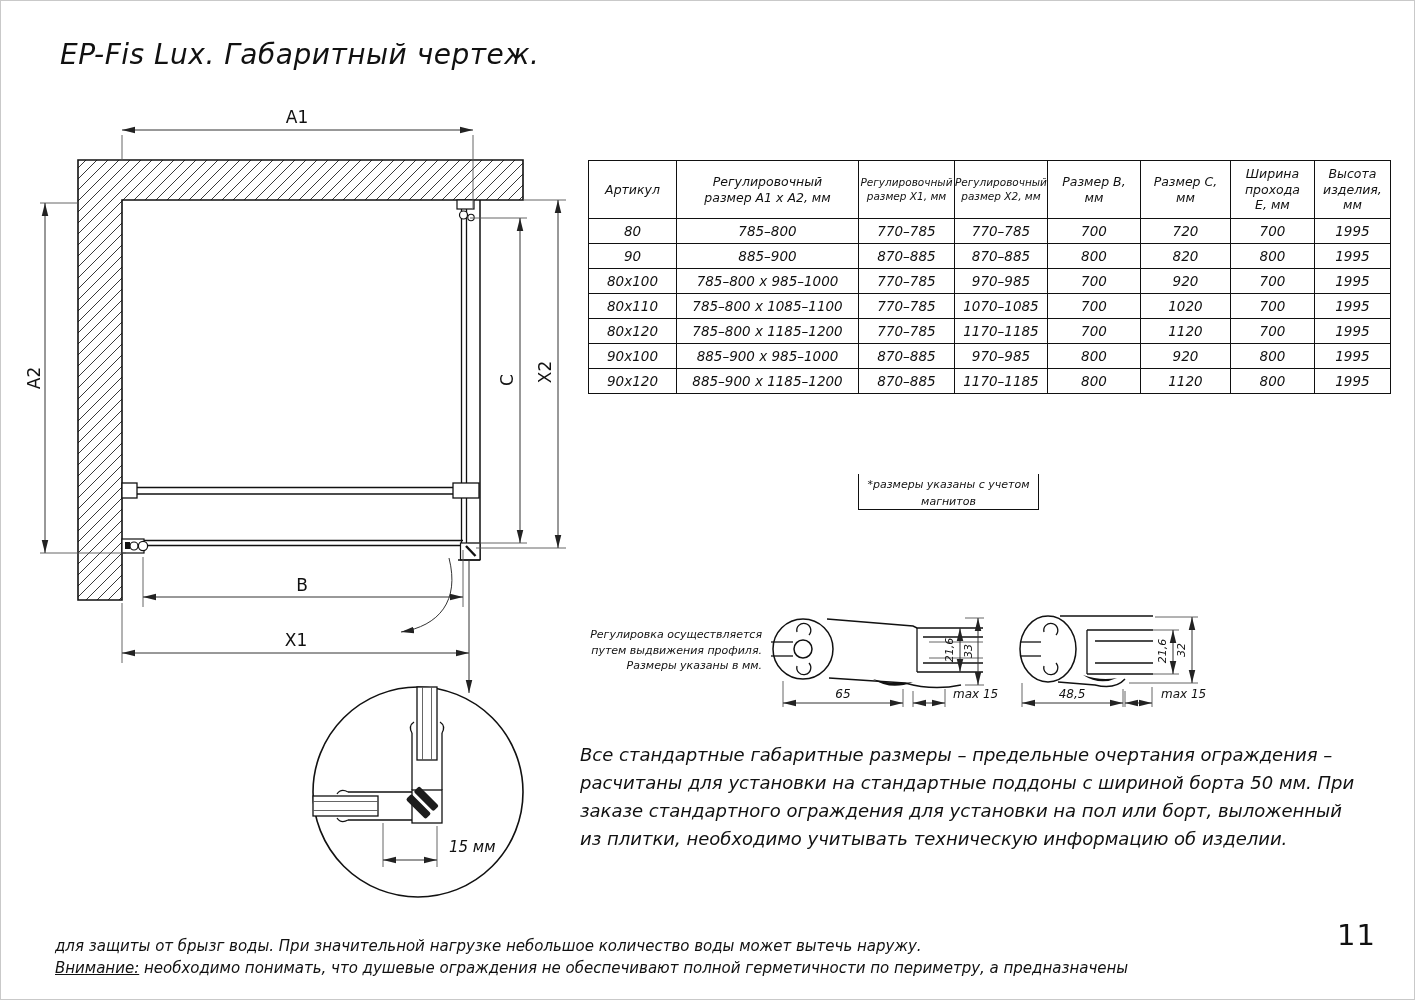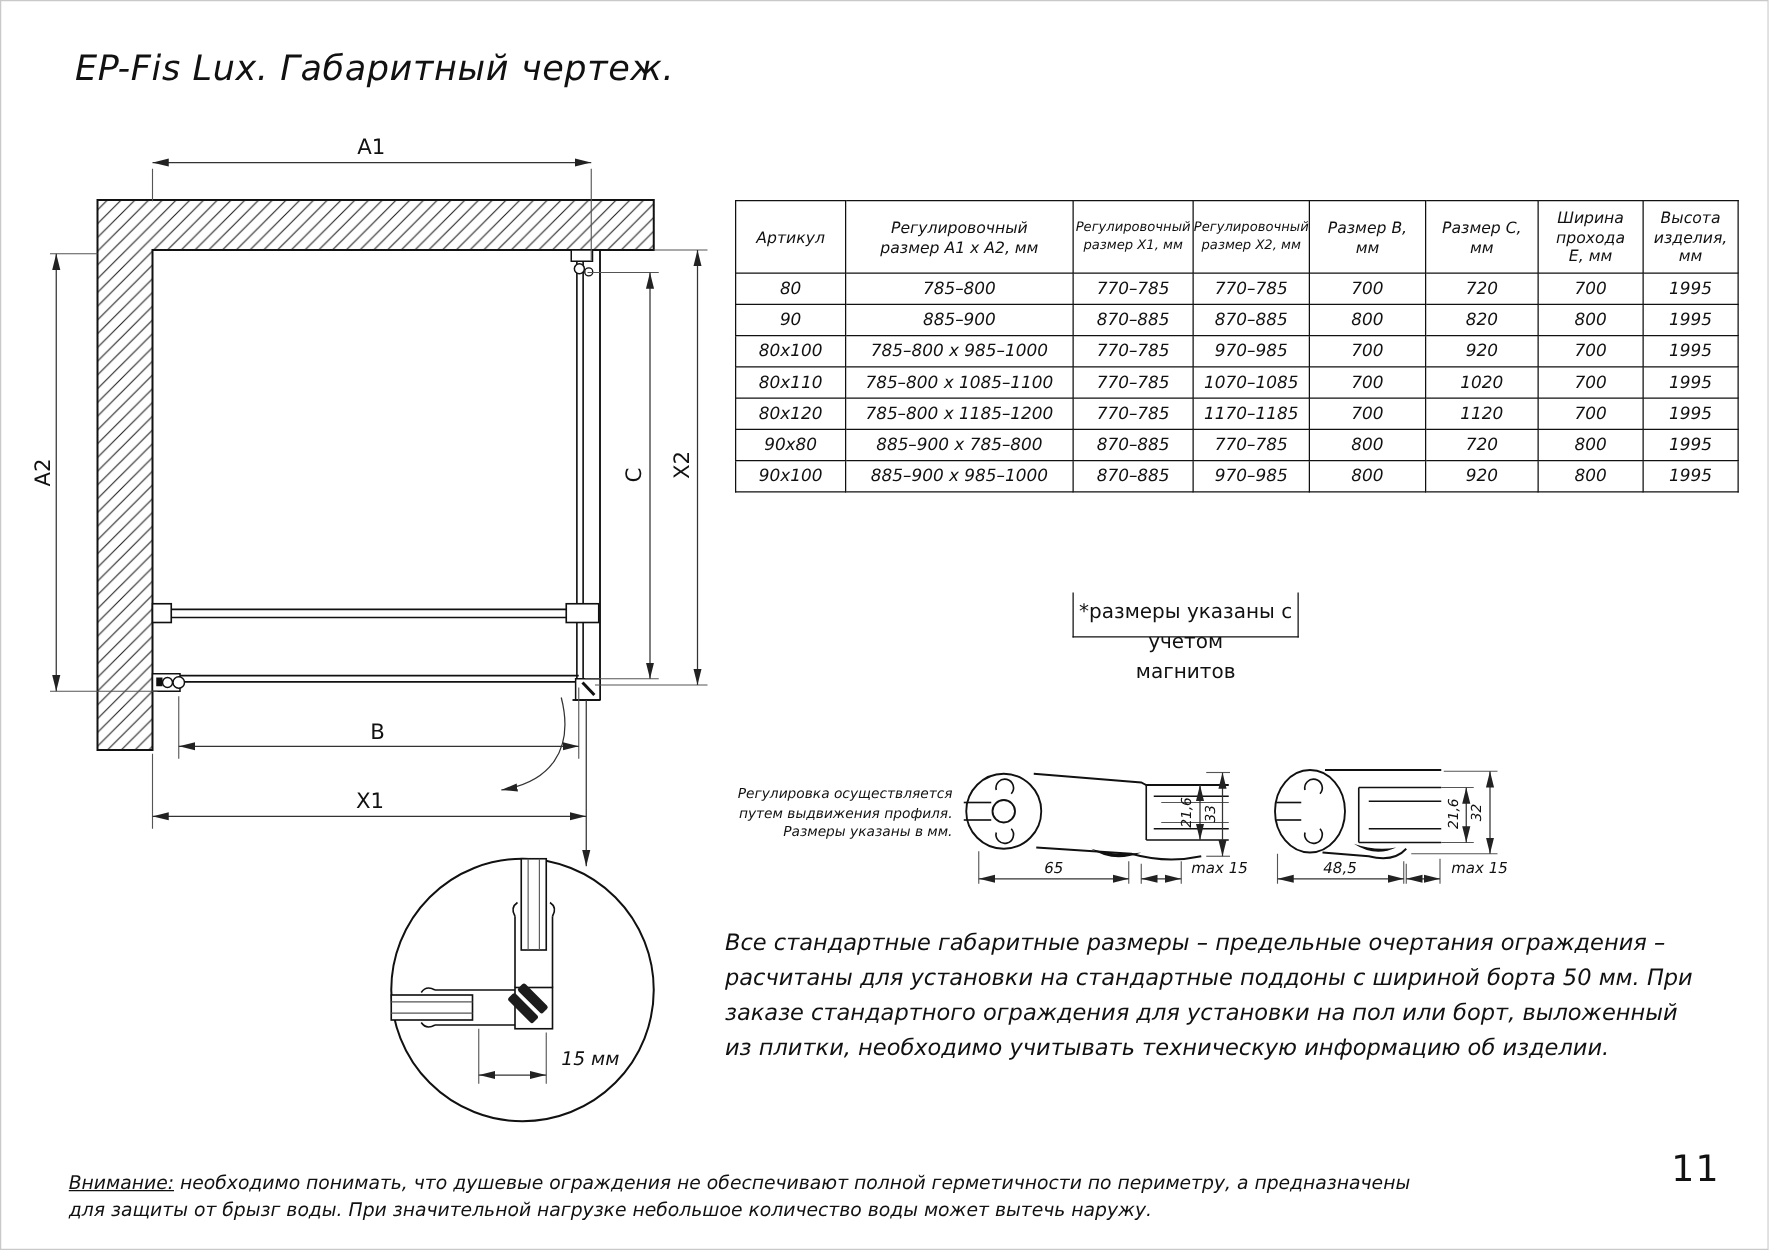--- a/index.html
+++ b/index.html
@@ -19,21 +19,21 @@
   .it{font-style:italic;}
   .smlab{font-size:12px;font-style:italic;}
   .vlab{font-size:11px;font-style:italic;}
   
   .spec-table{position:absolute;left:588px;top:160px;border-collapse:collapse;table-layout:fixed;font-style:italic;}
   .spec-table th,.spec-table td{border:1.4px solid #111;text-align:center;vertical-align:middle;padding:0;overflow:hidden;}
   .spec-table th{height:57px;font-weight:normal;font-size:12.5px;white-space:pre-line;line-height:1.25;}
   .spec-table th.small{font-size:10.5px;}
   .spec-table td{height:24px;font-size:13.5px;}
   .footnote{position:absolute;left:858px;top:474px;width:179px;height:32px;border:1.4px solid #111;border-top:none;
-    font-size:16px;text-align:center;white-space:pre-line;line-height:1.5;padding-top:3px;}
+    font-size:11px;font-style:italic;text-align:center;white-space:pre-line;line-height:1.5;padding-top:3px;}
   .adjust-note{position:absolute;left:567px;top:627px;width:195px;text-align:right;font-size:11px;font-style:italic;
     line-height:15.5px;white-space:pre-line;}
   .paragraph{position:absolute;left:580px;top:741px;font-size:18px;font-style:italic;line-height:28px;white-space:pre;}
   .warning{position:absolute;left:55px;top:936px;font-size:15px;font-style:italic;line-height:21.5px;white-space:nowrap;}
   .warning .u{text-decoration:underline;}
   .page-num{position:absolute;left:1337px;top:918px;font-size:29px;letter-spacing:1px;}
 </style>
 </head>
 <body>
 
@@ -317,52 +317,52 @@
         <td>80х120</td>
         <td>785–800 х 1185–1200</td>
         <td>770–785</td>
         <td>1170–1185</td>
         <td>700</td>
         <td>1120</td>
         <td>700</td>
         <td>1995</td>
       </tr>
       <tr>
-        <td>90х80</td>
-        <td>885–900 х 785–800</td>
-        <td>870–885</td>
-        <td>770–785</td>
-        <td>800</td>
-        <td>720</td>
-        <td>800</td>
-        <td>1995</td>
-      </tr>
-      <tr>
         <td>90х100</td>
         <td>885–900 х 985–1000</td>
         <td>870–885</td>
         <td>970–985</td>
         <td>800</td>
         <td>920</td>
         <td>800</td>
         <td>1995</td>
       </tr>
+      <tr>
+        <td>90х120</td>
+        <td>885–900 х 1185–1200</td>
+        <td>870–885</td>
+        <td>1170–1185</td>
+        <td>800</td>
+        <td>1120</td>
+        <td>800</td>
+        <td>1995</td>
+      </tr>
     </tbody>
 </table>
 
 <div class="footnote">*размеры указаны с учетом
 магнитов</div>
 
 <div class="adjust-note">Регулировка осуществляется
 путем выдвижения профиля.
 Размеры указаны в мм.</div>
 
 <div class="paragraph">Все стандартные габаритные размеры – предельные очертания ограждения –
 расчитаны для установки на стандартные поддоны с шириной борта 50 мм. При
 заказе стандартного ограждения для установки на пол или борт, выложенный
 из плитки, необходимо учитывать техническую информацию об изделии.</div>
 
 <div class="warning">
+  <div>для защиты от брызг воды. При значительной нагрузке небольшое количество воды может вытечь наружу.</div>
   <div><span class="u">Внимание:</span><span> необходимо понимать, что душевые ограждения не обеспечивают полной герметичности по периметру, а предназначены</span></div>
-  <div>для защиты от брызг воды. При значительной нагрузке небольшое количество воды может вытечь наружу.</div>
 </div>
 
 <div class="page-num">11</div>
 
 </body></html>

